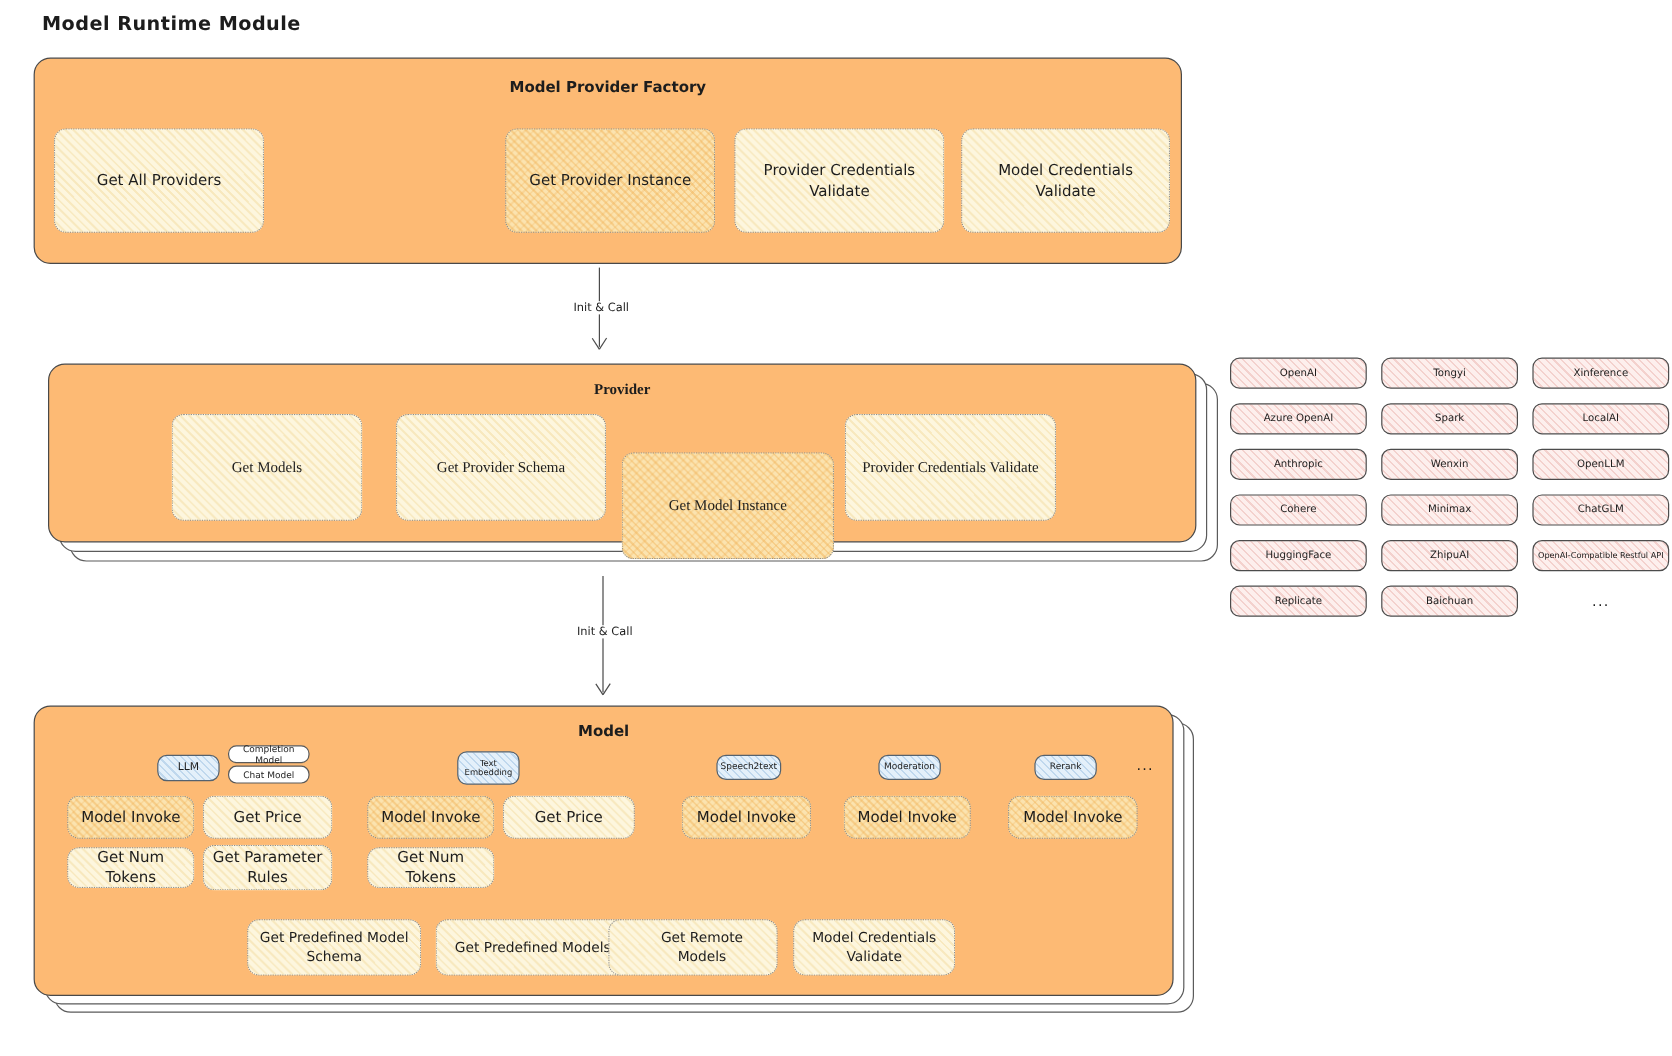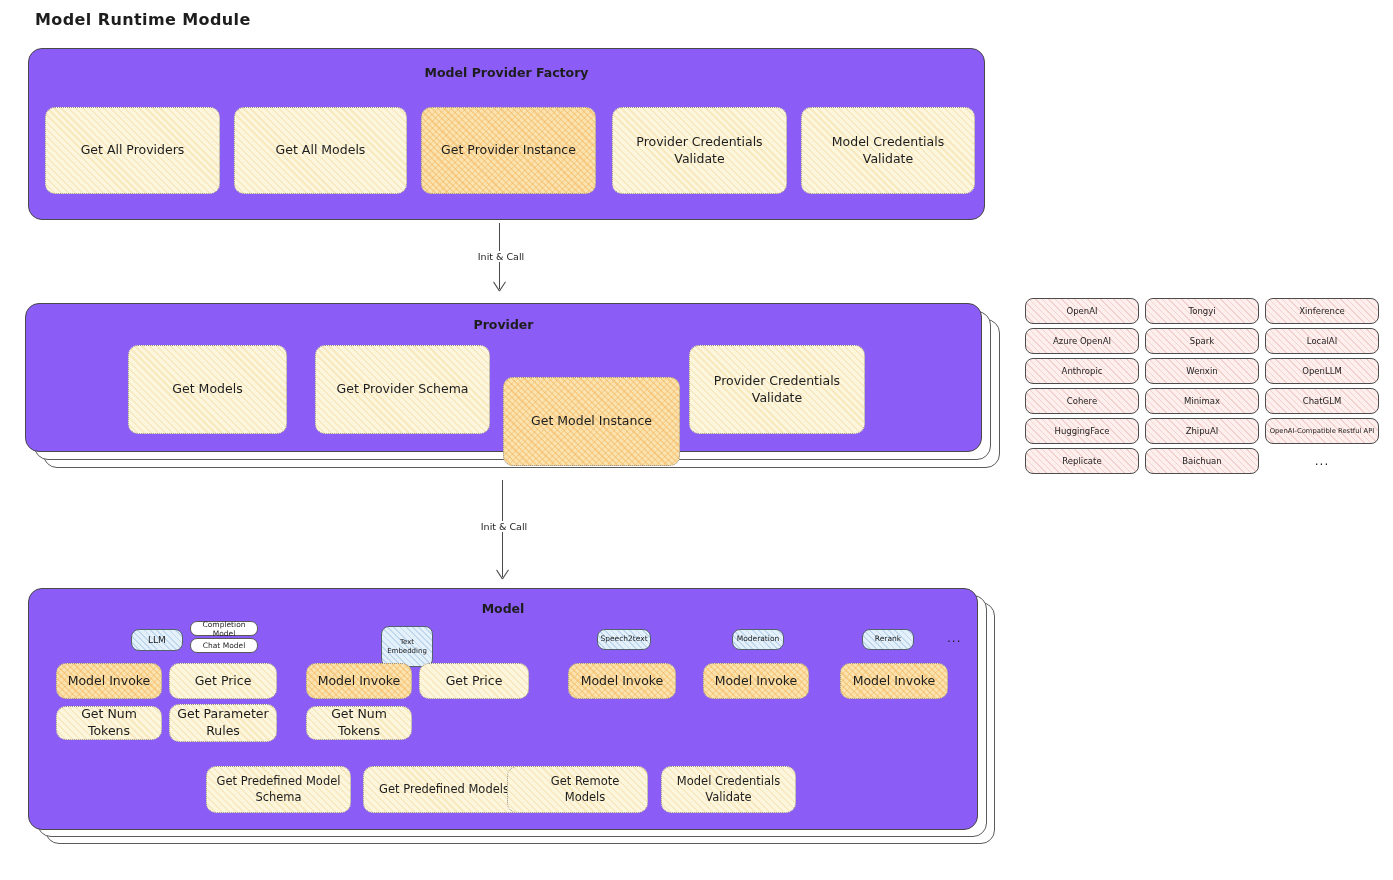--- a/index.html
+++ b/index.html
@@ -8,21 +8,21 @@
     font-family:"DejaVu Sans", sans-serif; color:#1d1d1d; overflow:hidden;
   }
   .abs { position:absolute; box-sizing:border-box; }
 
   
   .diagram-title { left:35px; top:10px; font-size:16px; font-weight:700; letter-spacing:0.4px; }
 
   
   .wrap { position:absolute; }
   .stack { position:absolute; inset:0; background:#fff; border:1.4px solid #5b5b5b; border-radius:14px; box-sizing:border-box; }
-  .card  { position:absolute; inset:0; background:#8b5cf6; border:1.5px solid #494949; border-radius:14px; box-sizing:border-box; }
+  .card  { position:absolute; inset:0; background:#fdba74; border:1.5px solid #494949; border-radius:14px; box-sizing:border-box; }
   .card-title { position:absolute; left:0; width:100%; text-align:center; font-size:12.5px; font-weight:600; }
 
   
   .hatch-yellow {
     background-color:#fdf6de;
     background-image:repeating-linear-gradient(45deg, rgba(233,196,106,0.28) 0 1.6px, rgba(0,0,0,0) 1.6px 5px);
   }
   .hatch-orange {
     background-color:#fbe3af;
     background-image:
@@ -42,21 +42,21 @@
   .btn {
     position:absolute; border:1.4px dotted #8f8f8f; border-radius:10px;
     display:flex; align-items:center; justify-content:center; text-align:center;
     font-size:12.5px; line-height:1.35; padding:2px 6px; box-sizing:border-box;
   }
   .btn.small { font-size:11.5px; }
 
   
   .chip-grid {
     left:1025px; top:298px; width:354px; display:grid;
-    grid-template-columns:repeat(3,114px); column-gap:6px; row-gap:4px;
+    grid-template-columns:repeat(3,114px); column-gap:6px; row-gap:4px;gap:12px;
   }
   .chip {
     height:26px; border:1.3px solid #4c4c4c; border-radius:8px;
     display:flex; align-items:center; justify-content:center; text-align:center;
     font-size:8.5px; box-sizing:border-box; padding:0 3px;
   }
   .chip.chip-small { font-size:6.8px; }
   .grid-ellipsis { height:26px; display:flex; align-items:center; justify-content:center; font-size:12px; letter-spacing:1px; }
 
   
@@ -86,31 +86,30 @@
 </style>
 </head>
 <body>
 
 <div class="abs diagram-title">Model Runtime Module</div>
 
 <div class="wrap" style="left:28px; top:48px; width:957px; height:172px;">
   <div class="card">
     <div class="card-title" style="top:16px;">Model Provider Factory</div>
     <div class="btn hatch-yellow" style="left:16px;  top:58px; width:175px; height:87px;">Get All Providers</div>
-    <div class="btn hatch-yellow" style="left:205px; top:58px; width:173px; height:87px;">Get All Models</div>
     <div class="btn hatch-orange" style="left:392px; top:58px; width:175px; height:87px;">Get Provider Instance</div>
     <div class="btn hatch-yellow" style="left:583px; top:58px; width:175px; height:87px;">Provider Credentials Validate</div>
     <div class="btn hatch-yellow" style="left:772px; top:58px; width:174px; height:87px;">Model Credentials Validate</div>
   </div>
 </div>
 
 <div class="arrow" style="left:499px; top:223px; height:66px;"></div>
 <div class="arrow-label" style="left:468px; top:251px; width:62px;">Init &amp; Call</div>
 
-<div class="wrap" style="left:25px; top:303px; width:957px; height:149px;">
+<div class="wrap" style="left:40px; top:303px; width:957px; height:149px;font-family:Liberation Serif, serif;">
   <div class="stack" style="transform:translate(18px,16px);"></div>
   <div class="stack" style="transform:translate(9px,8px);"></div>
   <div class="card">
     <div class="card-title" style="top:13px;">Provider</div>
     <div class="btn hatch-yellow" style="left:102px; top:41px; width:159px; height:89px;">Get Models</div>
     <div class="btn hatch-yellow" style="left:289px; top:41px; width:175px; height:89px;">Get Provider Schema</div>
     <div class="btn hatch-orange" style="left:477px; top:41px; width:177px; height:89px;margin-top:32px;">Get Model Instance</div>
     <div class="btn hatch-yellow" style="left:663px; top:41px; width:176px; height:89px;">Provider Credentials Validate</div>
   </div>
 </div>
@@ -141,21 +140,21 @@
 
 <div class="wrap" style="left:28px; top:588px; width:950px; height:242px;">
   <div class="stack" style="transform:translate(17px,14px);"></div>
   <div class="stack" style="transform:translate(9px,7px);"></div>
   <div class="card">
     <div class="card-title" style="top:12px;">Model</div>
 
     <div class="pill hatch-blue" style="left:102px; top:40px; width:52px; height:22px; font-size:9px;">LLM</div>
     <div class="tagbox" style="left:161px; top:32px; width:68px; height:15px;">Completion Model</div>
     <div class="tagbox" style="left:161px; top:49px; width:68px; height:15px;">Chat Model</div>
-    <div class="pill hatch-blue" style="left:352px; top:37px; width:52px; height:41px; font-size:7px;">Text Embedding</div>
+    <div class="pill hatch-blue" style="left:352px; top:37px; width:52px; height:28px; font-size:7px;">Text Embedding</div>
     <div class="pill hatch-blue" style="left:568px; top:40px; width:54px; height:21px;">Speech2text</div>
     <div class="pill hatch-blue" style="left:703px; top:40px; width:52px; height:21px;">Moderation</div>
     <div class="pill hatch-blue" style="left:833px; top:40px; width:52px; height:21px;">Rerank</div>
     <div class="ellipsis-txt" style="left:918px; top:42px;">...</div>
 
     <div class="btn hatch-orange" style="left:27px;  top:74px; width:106px; height:36px;">Model Invoke</div>
     <div class="btn hatch-yellow" style="left:140px; top:74px; width:108px; height:36px;">Get Price</div>
     <div class="btn hatch-orange" style="left:277px; top:74px; width:106px; height:36px;">Model Invoke</div>
     <div class="btn hatch-yellow" style="left:390px; top:74px; width:110px; height:36px;">Get Price</div>
     <div class="btn hatch-orange" style="left:539px; top:74px; width:108px; height:36px;">Model Invoke</div>

